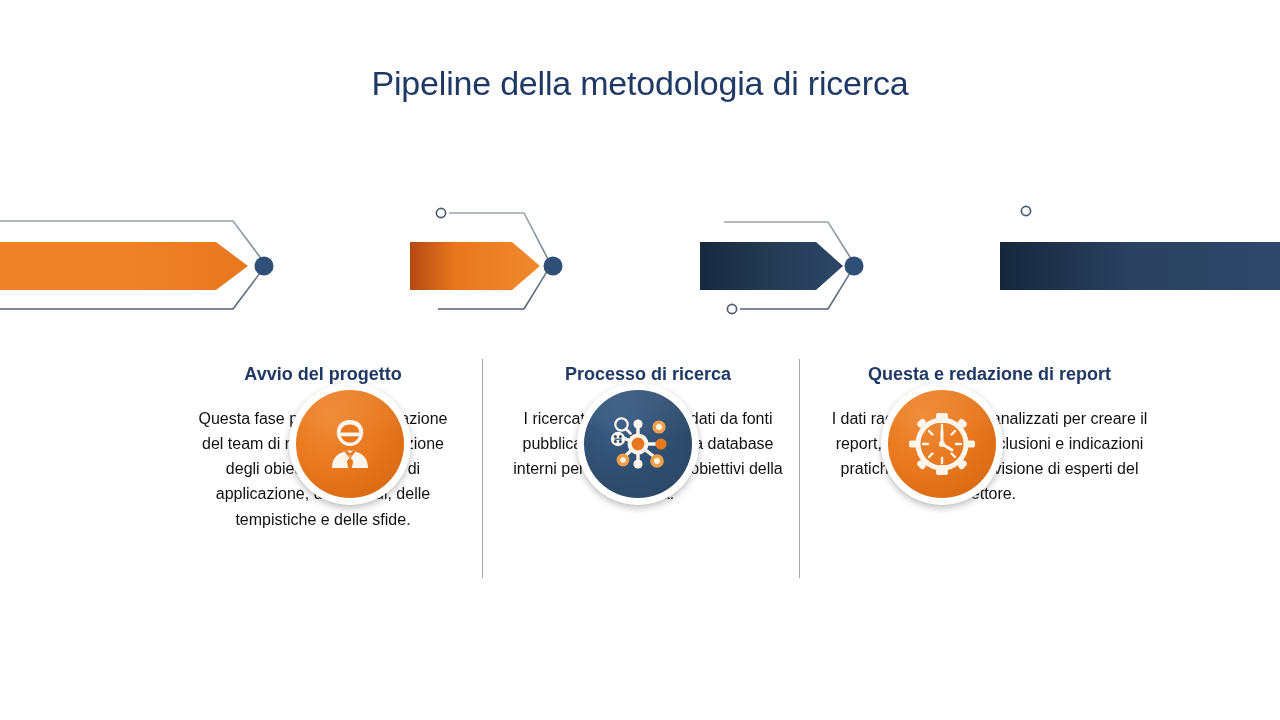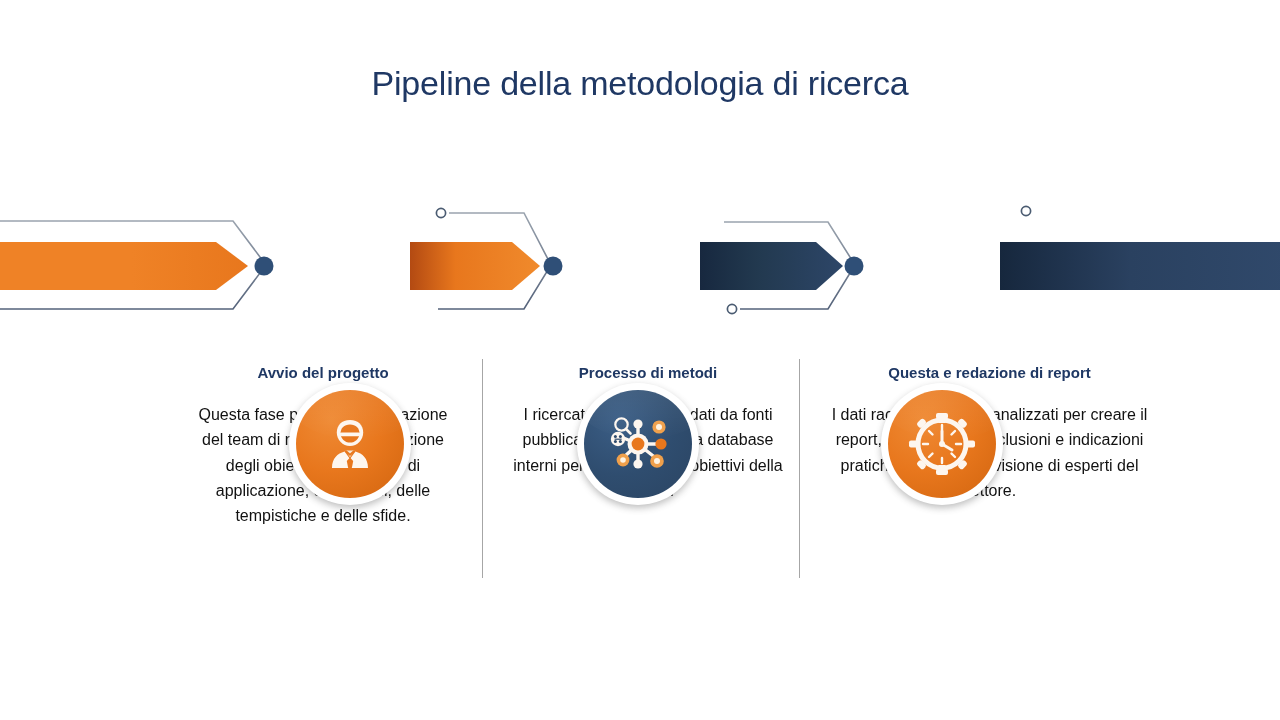--- a/index.html
+++ b/index.html
@@ -89,21 +89,21 @@
   #circle-2 { left: 577px; top: 203px; }
   #circle-3 { left: 881px; top: 203px; }
 
   
   .column {
     position: absolute;
     top: 364px;
     text-align: center;
   }
   .col-heading {
-    font-size: 15px;
+    font-size: 18px;
     font-weight: bold;
     color: #1f3864;
     line-height: 1.2;
   }
   .col-body {
     margin-top: 20px;
     font-size: 16px;
     color: #111111;
     line-height: 1.58;
   }
@@ -295,20 +295,20 @@
 
 <div class="divider" id="divider-1"></div>
 <div class="divider" id="divider-2"></div>
 
 <div class="column" id="column-1">
   <div class="col-heading">Avvio del progetto</div>
   <div class="col-body">Questa fase prevede la formazione del team di ricerca e la definizione degli obiettivi, dell'ambito di applicazione, dei metodi, delle tempistiche e delle sfide.</div>
 </div>
 
 <div class="column" id="column-2">
-  <div class="col-heading">Processo di metodi</div>
+  <div class="col-heading">Processo di ricerca</div>
   <div class="col-body">I ricercatori raccolgono dati da fonti pubblicate attendibili e da database interni per supportare gli obiettivi della ricerca.</div>
 </div>
 
 <div class="column" id="column-3">
   <div class="col-heading">Questa e redazione di report</div>
   <div class="col-body">I dati raccolti vengono analizzati per creare il report, che include conclusioni e indicazioni pratiche, con la supervisione di esperti del settore.</div>
 </div>
 
 </body></html>

